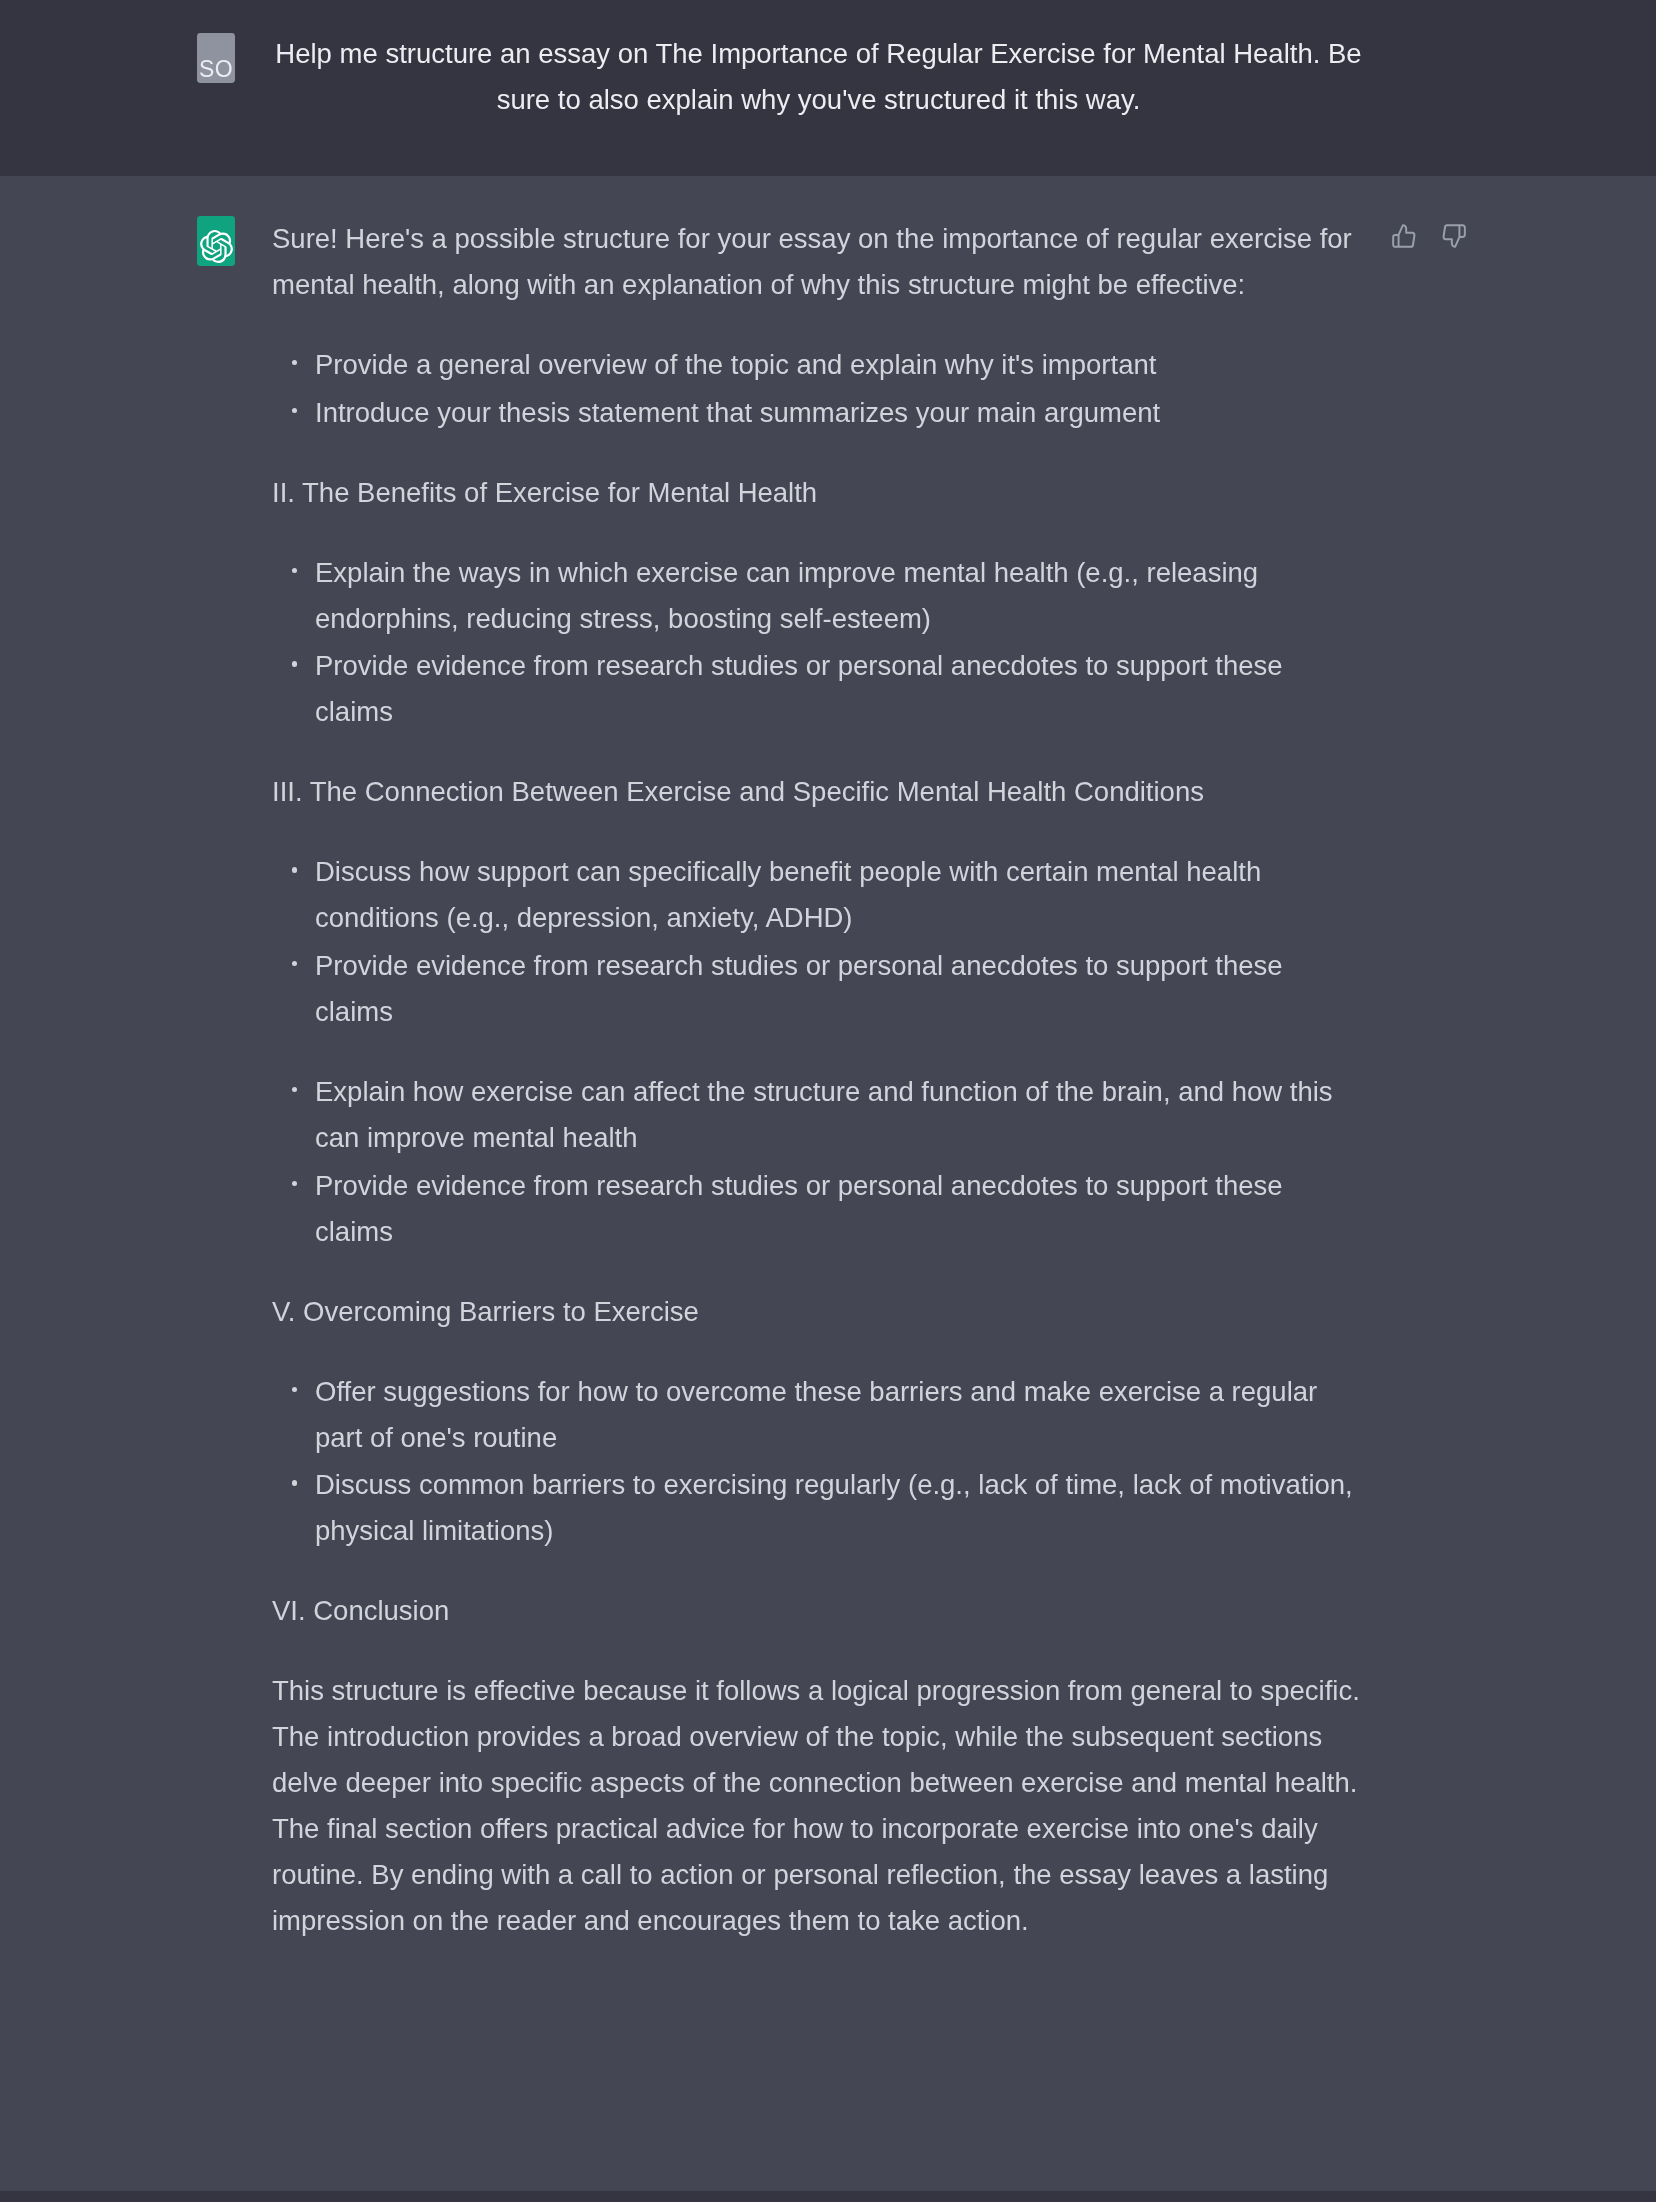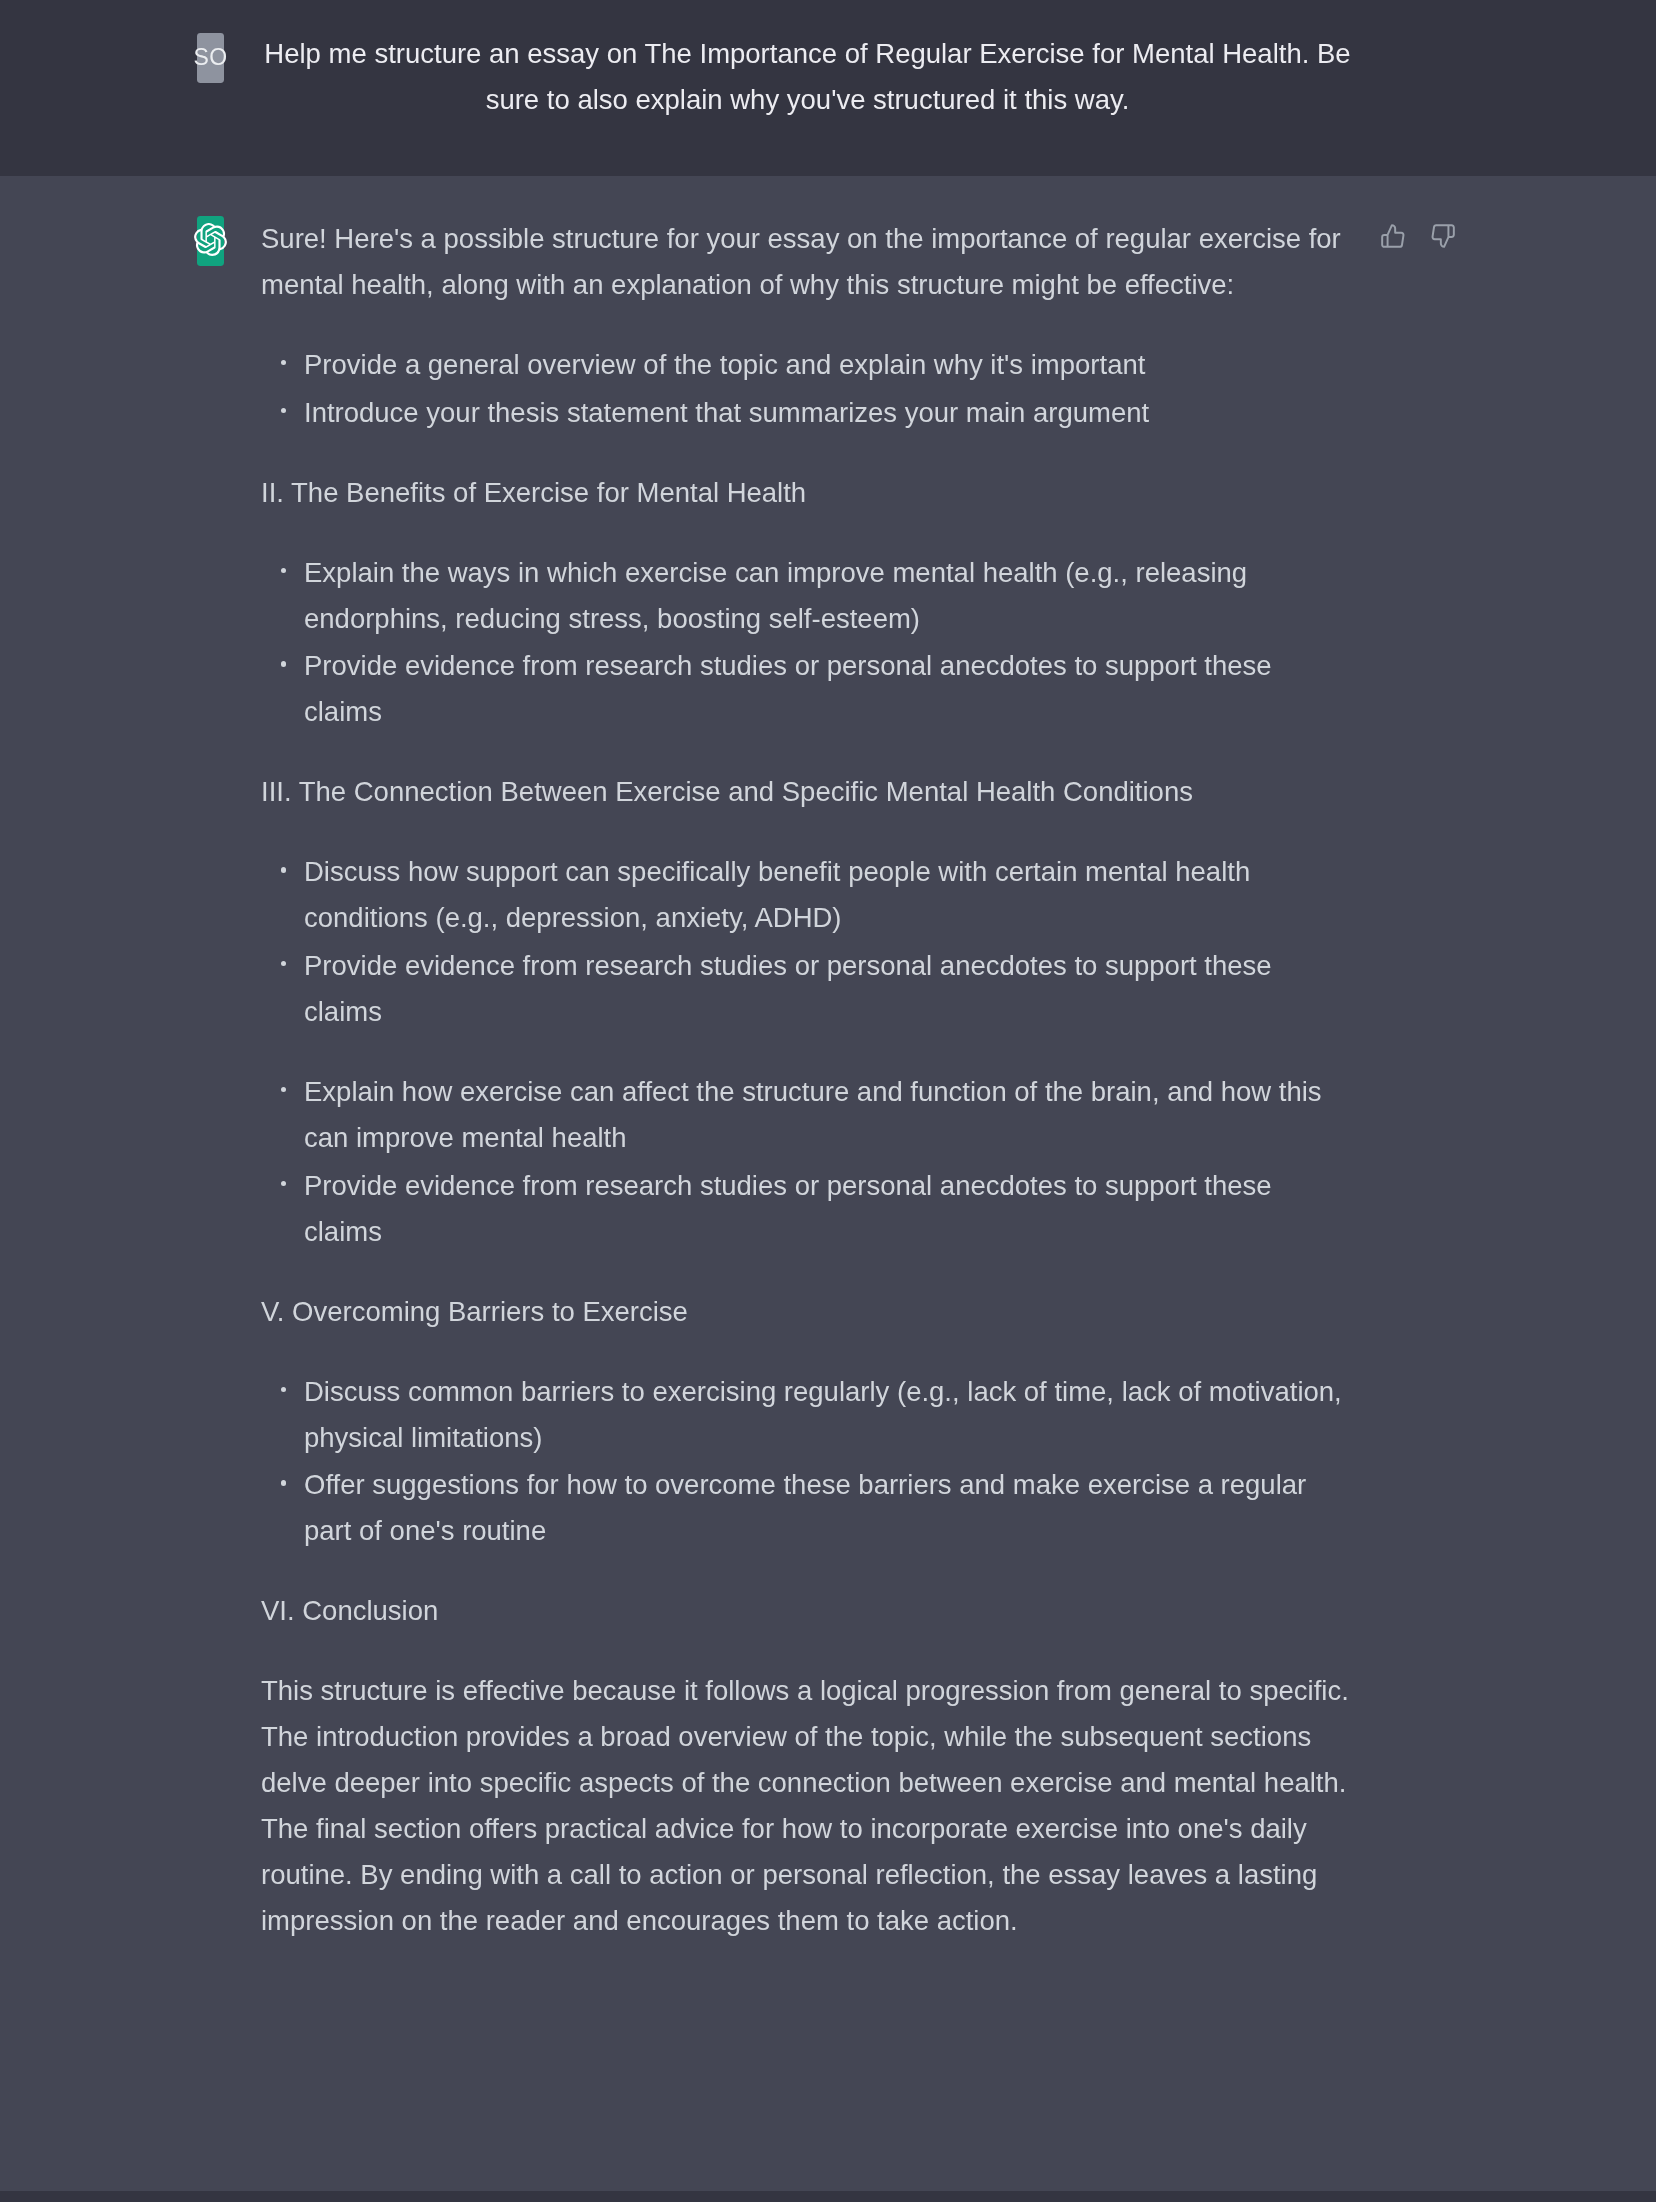--- a/index.html
+++ b/index.html
@@ -24,25 +24,25 @@
     padding-top: 40px;
   }
   .row-inner {
     display: flex;
     align-items: flex-start;
     margin-left: 197px;
     width: 1308px;
   }
   .avatar {
     flex: none;
-    width: 27px;
+    width: 38px;
     height: 50px;
     border-radius: 3.4px;
     display: flex;
-    align-items: center;
+    align-items: flex-end;
     justify-content: center;
   }
   .avatar-user {
     background: #8e939f;
     color: #ebedf0;
     font-size: 23px;
     letter-spacing: 0.4px;
     margin-top: 1.7px;
     user-select: none;
   }
@@ -142,22 +142,22 @@
             <li>Provide evidence from research studies or personal anecdotes to support these claims</li>
           </ul>
 
   <ul class="md-list">
             <li>Explain how exercise can affect the structure and function of the brain, and how this can improve mental health</li>
             <li>Provide evidence from research studies or personal anecdotes to support these claims</li>
           </ul>
 
   <p class="section-heading">V. Overcoming Barriers to Exercise</p>
   <ul class="md-list">
+            <li>Offer suggestions for how to overcome these barriers and make exercise a regular part of one's routine</li>
             <li>Discuss common barriers to exercising regularly (e.g., lack of time, lack of motivation, physical limitations)</li>
-            <li>Offer suggestions for how to overcome these barriers and make exercise a regular part of one's routine</li>
           </ul>
 
   <p class="section-heading">VI. Conclusion</p>
 </div>
       <p>This structure is effective because it follows a logical progression from general to specific. The introduction provides a broad overview of the topic, while the subsequent sections delve deeper into specific aspects of the connection between exercise and mental health. The final section offers practical advice for how to incorporate exercise into one's daily routine. By ending with a call to action or personal reflection, the essay leaves a lasting impression on the reader and encourages them to take action.</p>
     </div>
 
     <div class="actions">
       <button class="icon-btn" title="Good response">
         <svg viewBox="0 0 24 24" fill="none" stroke="currentColor" stroke-width="1.8" stroke-linecap="round" stroke-linejoin="round">

